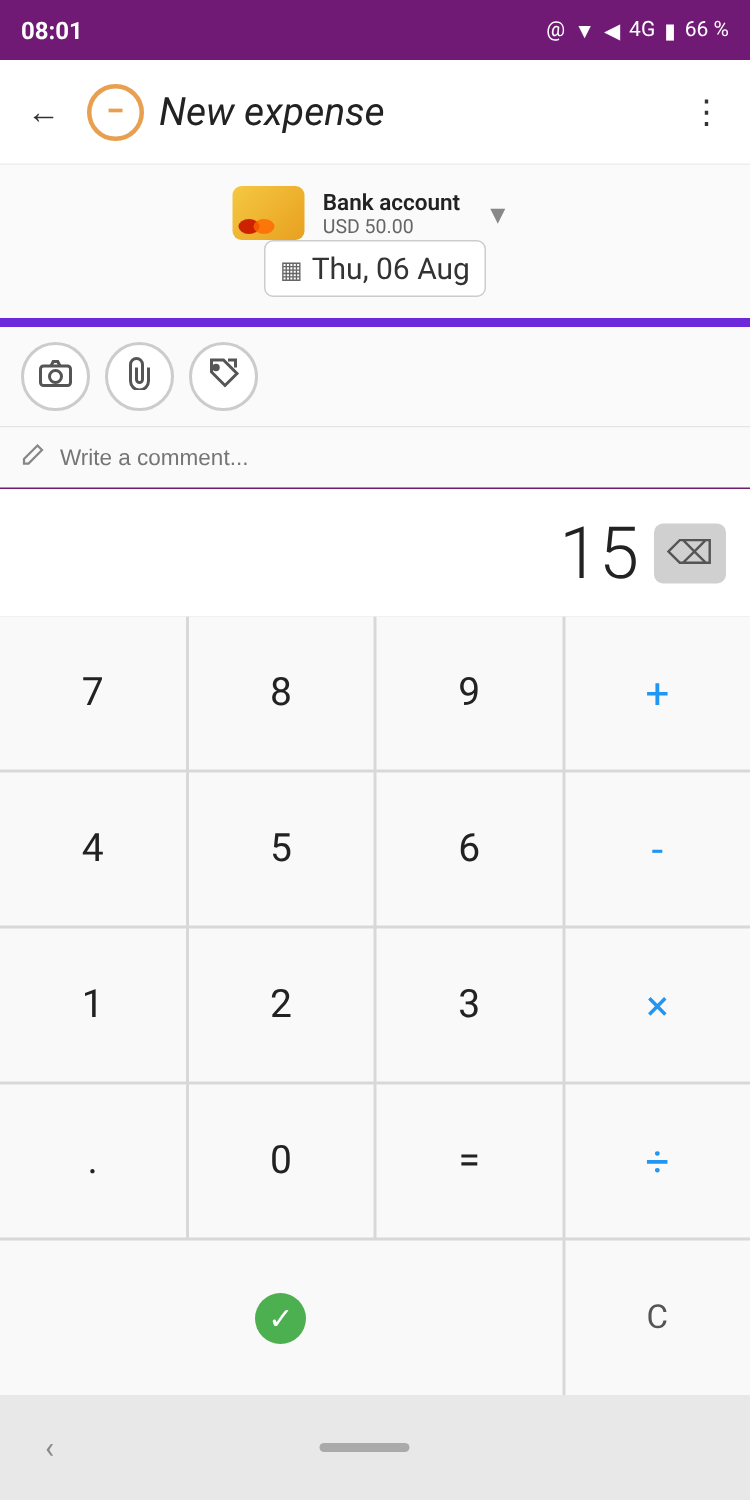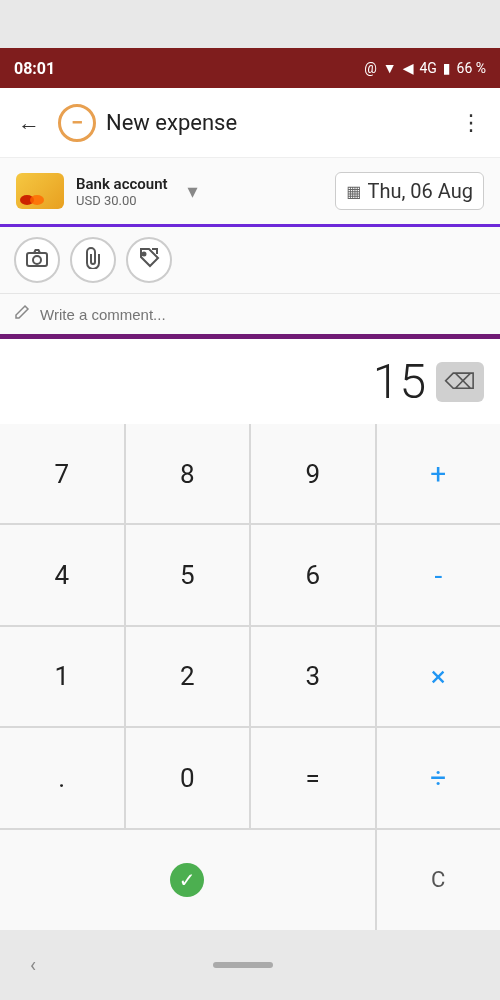--- a/index.html
+++ b/index.html
@@ -8,29 +8,28 @@
       height: 1000px;
       background: #e8e8e8;
       font-family: 'Roboto', Arial, sans-serif;
       overflow: hidden;
       display: flex;
       flex-direction: column;
     }
 
     
     .status-bar {
-      background: #7f1d1d;
+      background: #701a75;
       color: white;
       display: flex;
       justify-content: space-between;
       align-items: center;
       padding: 0 14px;
       height: 40px;
       flex-shrink: 0;
-      margin-top: 48px;
     }
     .status-time {
       font-size: 16px;
       font-weight: bold;
     }
     .status-icons {
       display: flex;
       align-items: center;
       gap: 6px;
       font-size: 14px;
@@ -60,24 +59,25 @@
       display: flex;
       align-items: center;
       justify-content: center;
       margin: 0 10px;
       color: #e8a050;
       font-size: 22px;
       font-weight: bold;
       flex-shrink: 0;
     }
     .top-title {
-      font-size: 22px;
+      font-size: 26px;
       font-weight: 400;
       color: #222;
       flex: 1;
+      font-style: italic;
     }
     .more-btn {
       font-size: 22px;
       color: #333;
       cursor: pointer;
       padding: 8px;
     }
 
     
     .main-content {
@@ -87,21 +87,22 @@
       flex-direction: column;
     }
 
     
     .account-section {
       background: #fafafa;
       padding: 14px 16px;
       display: flex;
       align-items: center;
       justify-content: space-between;
-      border-bottom: 3px solid #6d28d9;
+      border-bottom: 6px solid #6d28d9;
+      flex-direction: column;
     }
     .account-left {
       display: flex;
       align-items: center;
       gap: 12px;
     }
     .card-icon {
       width: 48px;
       height: 36px;
       background: linear-gradient(135deg, #f5c842, #e8a020);
@@ -183,21 +184,21 @@
       cursor: pointer;
       font-size: 20px;
       color: #555;
       background: white;
     }
 
     
     .comment-section {
       padding: 10px 14px;
       background: #fafafa;
-      border-bottom: 5px solid #701a75;
+      border-bottom: 1px solid #701a75;
       display: flex;
       gap: 10px;
     }
     .comment-edit-icon {
       font-size: 16px;
       color: #888;
     }
     .comment-input {
       border: none;
       background: transparent;
@@ -332,21 +333,21 @@
 <div class="main-content">
 
   <div class="account-section">
     <div class="account-left">
       <div class="card-icon">
         <div class="card-chip"></div>
         <div class="card-chip2"></div>
       </div>
       <div class="account-info">
         <span class="account-name">Bank account</span>
-        <span class="account-balance">USD 30.00</span>
+        <span class="account-balance">USD 50.00</span>
       </div>
       <span class="dropdown-arrow">▾</span>
     </div>
     <div class="date-btn">
       <span class="date-icon">▦</span>
       <span class="date-text">Thu, 06 Aug</span>
     </div>
   </div>
 
   <div class="toolbar-icons">

